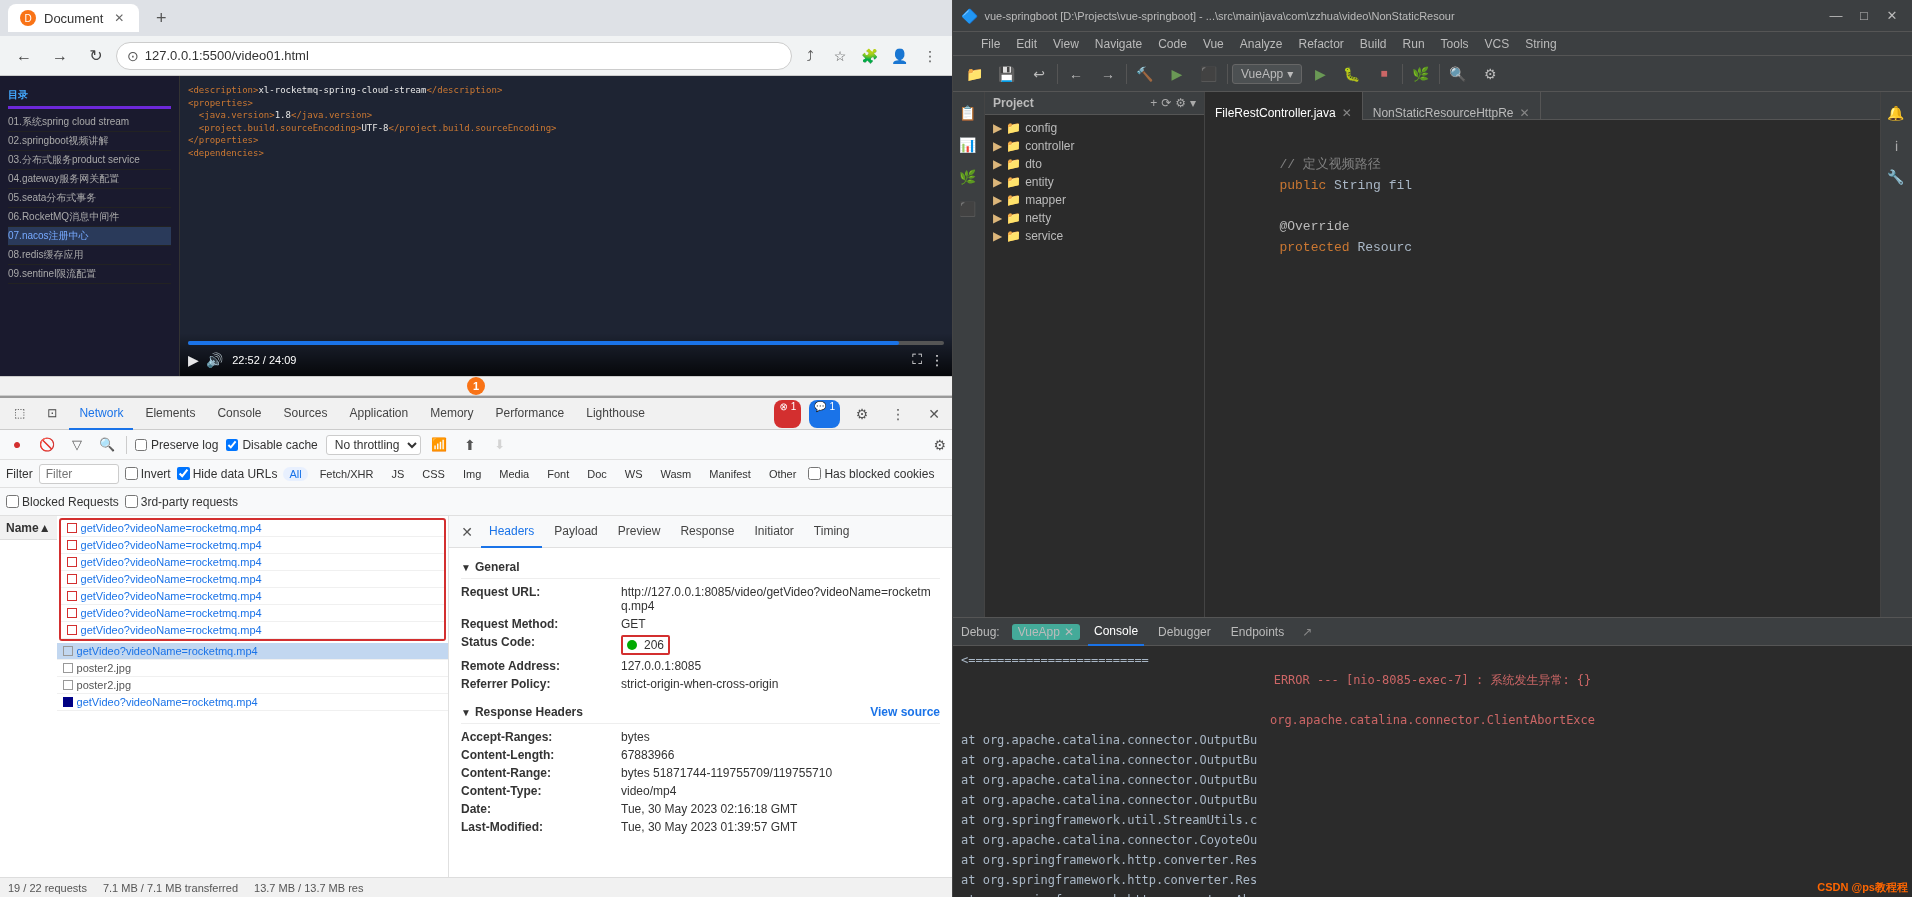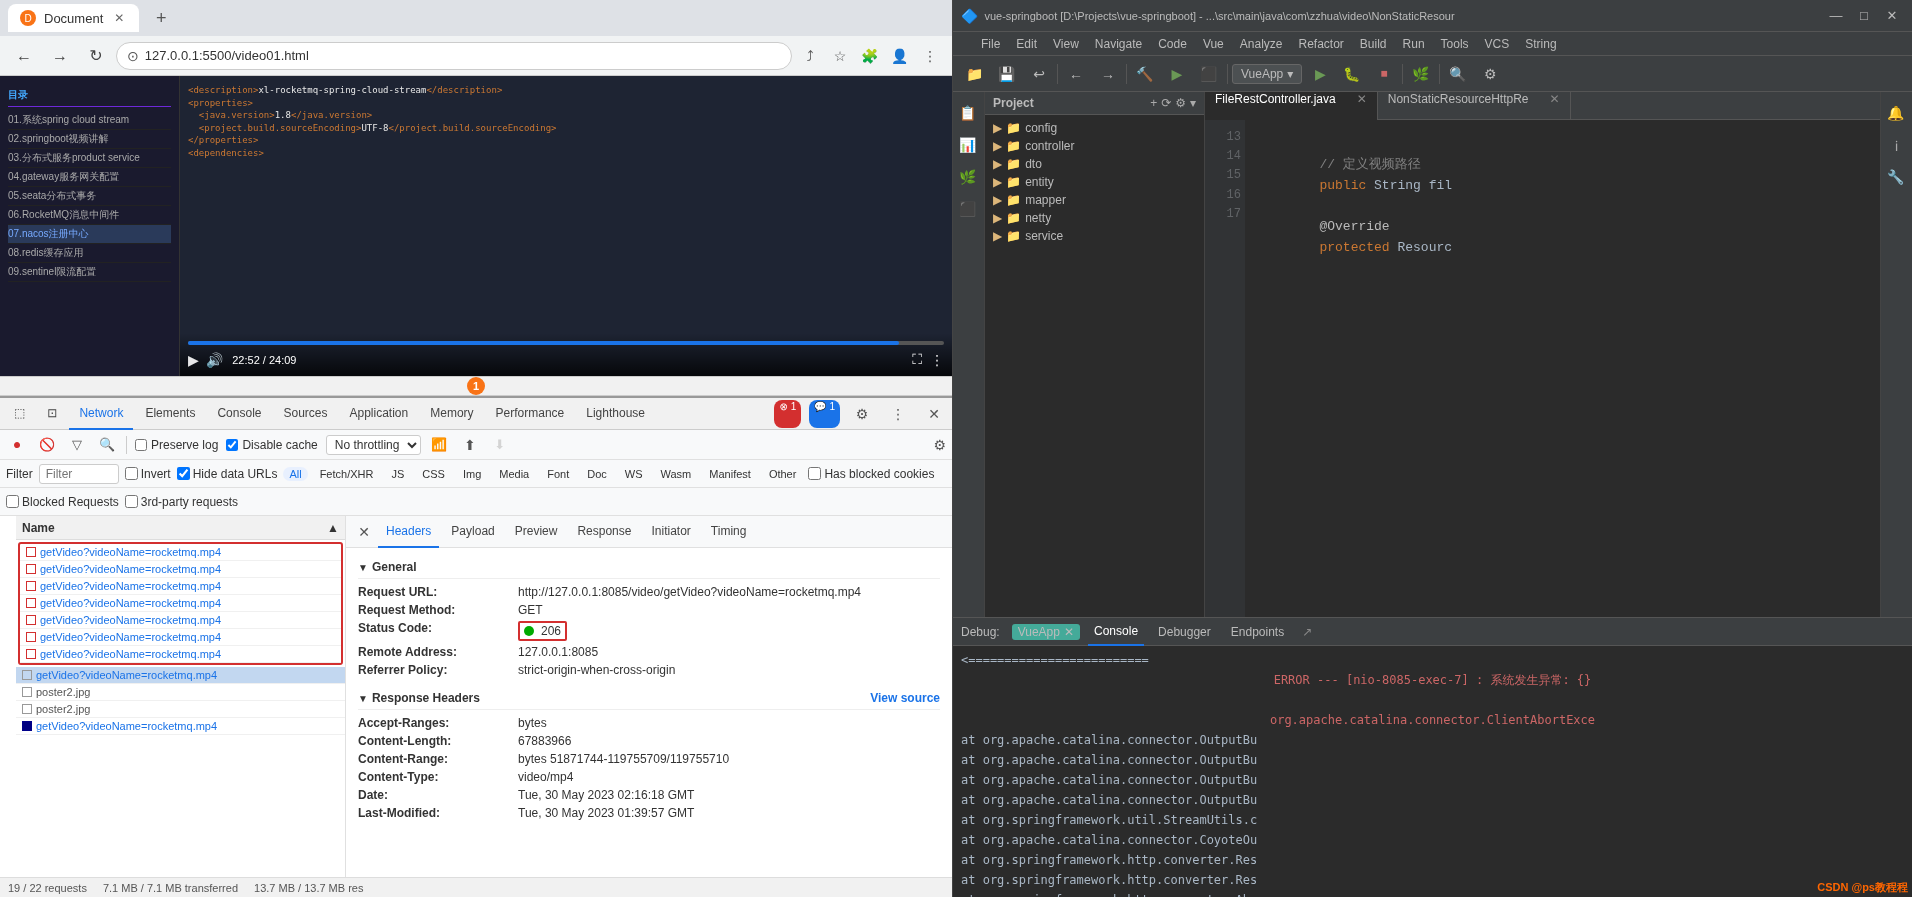--- a/index.html
+++ b/index.html
@@ -64,21 +64,21 @@
     
     
     .filter-bar { display: flex; align-items: center; background: #f8f9fa; border-bottom: 1px solid #e0e0e0; padding: 3px 6px; gap: 6px; height: 28px; }
     .filter-input { border: 1px solid #ccc; border-radius: 3px; padding: 2px 6px; font-size: 12px; width: 80px; }
     .filter-checkbox { display: flex; align-items: center; gap: 3px; font-size: 12px; color: #333; }
     .filter-type-btn { padding: 1px 6px; font-size: 11px; border-radius: 10px; cursor: pointer; color: #333; background: transparent; }
     .filter-type-btn.active { background: #e8f0fe; color: #1a73e8; }
     
     
     .network-content { display: flex; flex: 1; overflow: hidden; }
-    .request-list { width: 346px; border-right: 1px solid #e0e0e0; display: flex; flex-direction: column; overflow: hidden; padding-left: 16px; }
+    .request-list { width: 449px; border-right: 1px solid #e0e0e0; display: flex; flex-direction: row; overflow: hidden; }
     .request-list-header { display: flex; align-items: center; background: #f1f1f1; border-bottom: 1px solid #ddd; padding: 3px 6px; font-size: 12px; color: #333; font-weight: bold; height: 24px; }
     .request-list-header .col-name { flex: 1; }
     .request-list-header .sort-icon { cursor: pointer; }
     .request-items { overflow-y: auto; flex: 1; }
     .request-item { display: flex; align-items: center; padding: 2px 6px; border-bottom: 1px solid #f0f0f0; cursor: pointer; font-size: 11px; }
     .request-item.selected { background: #c2d7f0; }
     .req-indicator { width: 10px; height: 10px; border: 1px solid #d32f2f; margin-right: 4px; flex-shrink: 0; }
     .req-indicator.gray { border-color: #999; }
     .req-indicator.navy { border-color: #00008b; }
     .req-name { color: #1a73e8; font-size: 11px; overflow: hidden; text-overflow: ellipsis; white-space: nowrap; flex: 1; }
@@ -137,21 +137,21 @@
     .ide-panel-title { font-size: 12px; color: #bbb; font-weight: bold; }
     .ide-panel-icons { display: flex; gap: 4px; }
     .ide-panel-icon { font-size: 12px; color: #aaa; cursor: pointer; }
     .ide-tree { flex: 1; overflow-y: auto; padding: 4px 0; }
     .ide-tree-item { display: flex; align-items: center; padding: 2px 8px; font-size: 12px; color: #bbb; cursor: pointer; gap: 4px; }
     .ide-folder-icon { color: #dcb67a; font-size: 12px; }
     
     
     .ide-editor { flex: 1; display: flex; flex-direction: column; overflow: hidden; background: #2b2b2b; }
     .ide-editor-tabs { display: flex; align-items: center; background: #3c3f41; height: 28px; border-bottom: 1px solid #555; }
-    .ide-editor-tab { padding: 0 10px; height: 28px; display: flex; align-items: flex-start; gap: 21px; font-size: 12px; color: #bbb; cursor: pointer; border-right: 1px solid #555; }
+    .ide-editor-tab { padding: 0 10px; height: 28px; display: flex; align-items: flex-end; gap: 6px; font-size: 12px; color: #bbb; cursor: pointer; border-right: 1px solid #555; }
     .ide-editor-tab.active { background: #2b2b2b; color: #fff; }
     .ide-editor-tab-close { font-size: 12px; color: #888; cursor: pointer; }
     .ide-code-area { flex: 1; overflow-y: auto; display: flex; font-family: 'Consolas', 'Courier New', monospace; font-size: 13px; }
     .ide-line-numbers { background: #313335; padding: 8px 4px; min-width: 40px; text-align: right; color: #606366; font-size: 12px; line-height: 1.6; }
     .ide-code { padding: 14px 12px; flex: 1; color: #a9b7c6; font-size: 13px; line-height: 1.6; white-space: pre; overflow-x: auto; }
     .kw-public { color: #cc7832; }
     .kw-protected { color: #cc7832; }
     .kw-annotation { color: #bbb; }
     
     
@@ -201,21 +201,21 @@
       <div class="browser-action-btn">🧩</div>
       <div class="browser-action-btn">👤</div>
       <div class="browser-action-btn">⋮</div>
     </div>
   </div>
 
   <div class="video-area">
     <div class="video-content">
 
       <div class="video-left">
-        <div style="font-size:10px;color:#4af;padding:4px 0;font-weight:bold;border-bottom:1px solid #6d28d9;margin-bottom:4px;">目录</div>
+        <div style="font-size:10px;color:#4af;padding:4px 0;font-weight:bold;border-bottom:3px solid #6d28d9;margin-bottom:4px;">目录</div>
         <div class="video-left-item">01.系统spring cloud stream</div>
         <div class="video-left-item">02.springboot视频讲解</div>
         <div class="video-left-item">03.分布式服务product service</div>
         <div class="video-left-item">04.gateway服务网关配置</div>
         <div class="video-left-item">05.seata分布式事务</div>
         <div class="video-left-item">06.RocketMQ消息中间件</div>
         <div class="video-left-item" style="background:#2a3a5a;color:#7af;">07.nacos注册中心</div>
         <div class="video-left-item">08.redis缓存应用</div>
         <div class="video-left-item">09.sentinel限流配置</div>
       </div>
@@ -602,27 +602,20 @@
         <div class="ide-editor-tab active">
           <span>FileRestController.java</span>
           <span class="ide-editor-tab-close">✕</span>
         </div>
         <div class="ide-editor-tab">
           <span>NonStaticResourceHttpRe</span>
           <span class="ide-editor-tab-close">✕</span>
         </div>
       </div>
       <div class="ide-code-area">
-        <div class="ide-line-numbers">
-          <div>13</div>
-          <div>14</div>
-          <div>15</div>
-          <div>16</div>
-          <div>17</div>
-        </div>
         <div class="ide-code">
 <span class="kw-annotation">        <span style="color:#808080;">// 定义视频路径</span>
         <span class="kw-public">public</span> <span style="color:#a9b7c6;">String fil</span>
 
         <span class="kw-annotation">@Override</span>
         <span class="kw-protected">protected</span> <span style="color:#a9b7c6;">Resourc</span></span>
         </div>
       </div>
     </div>
 

